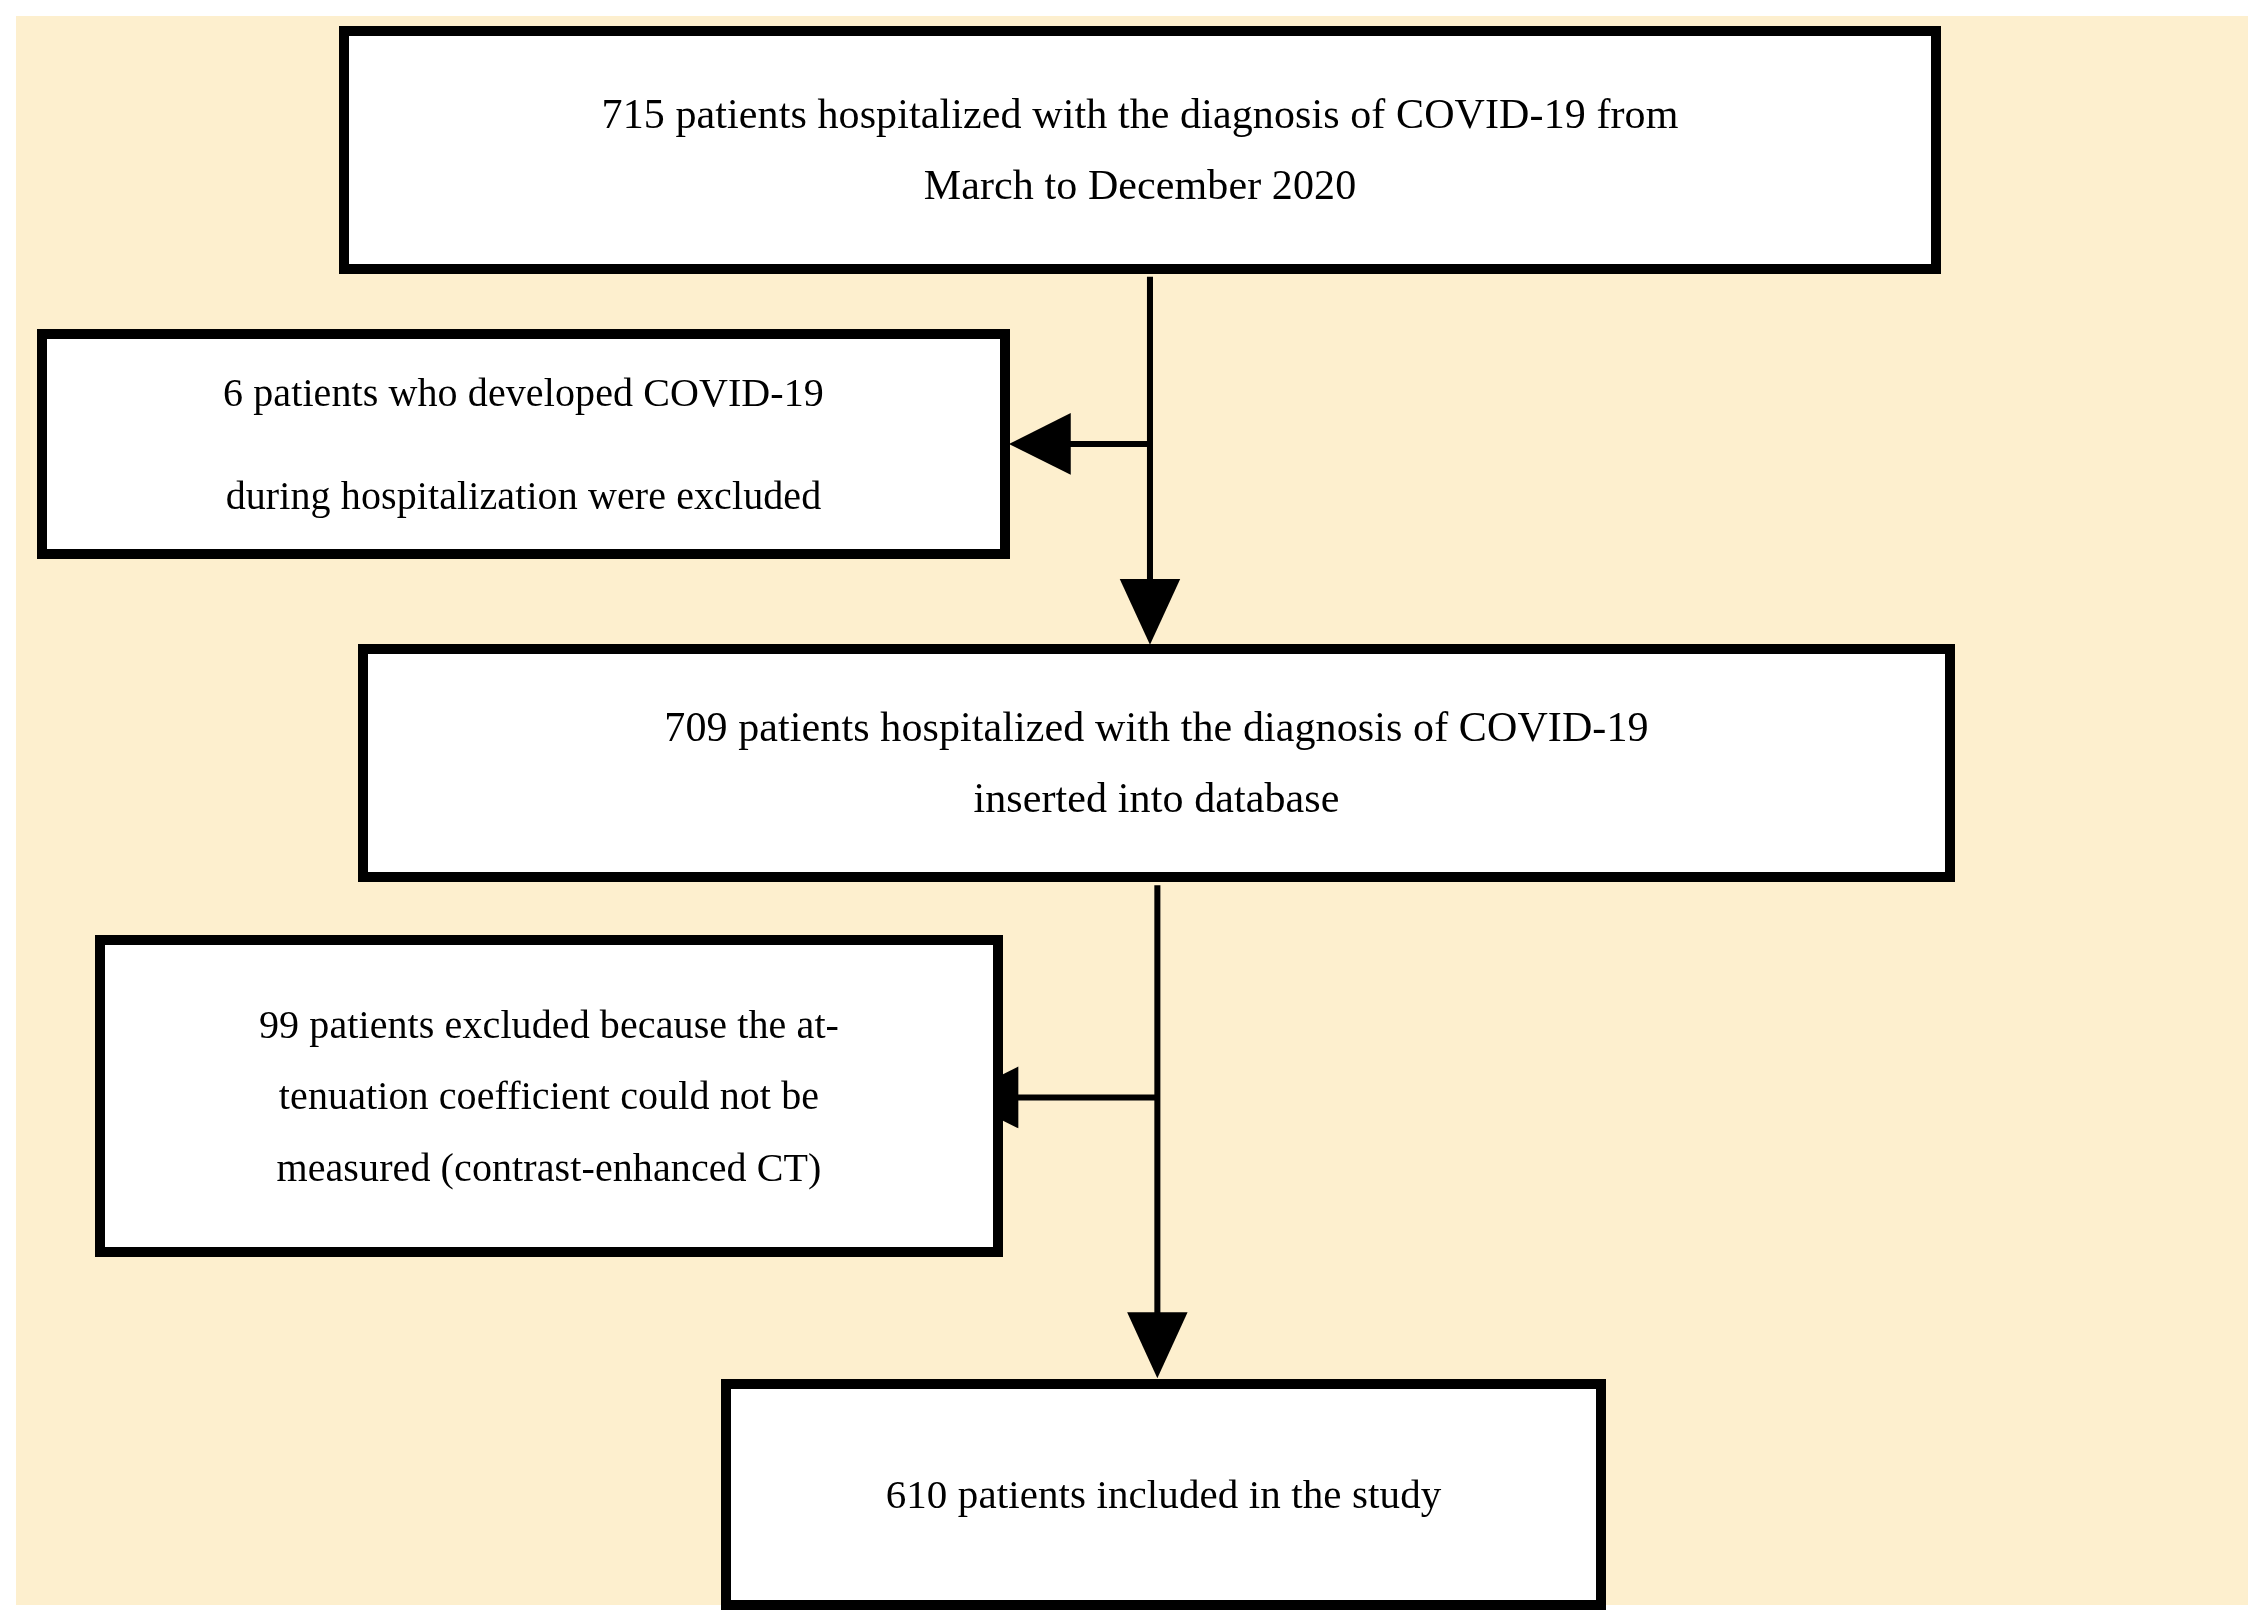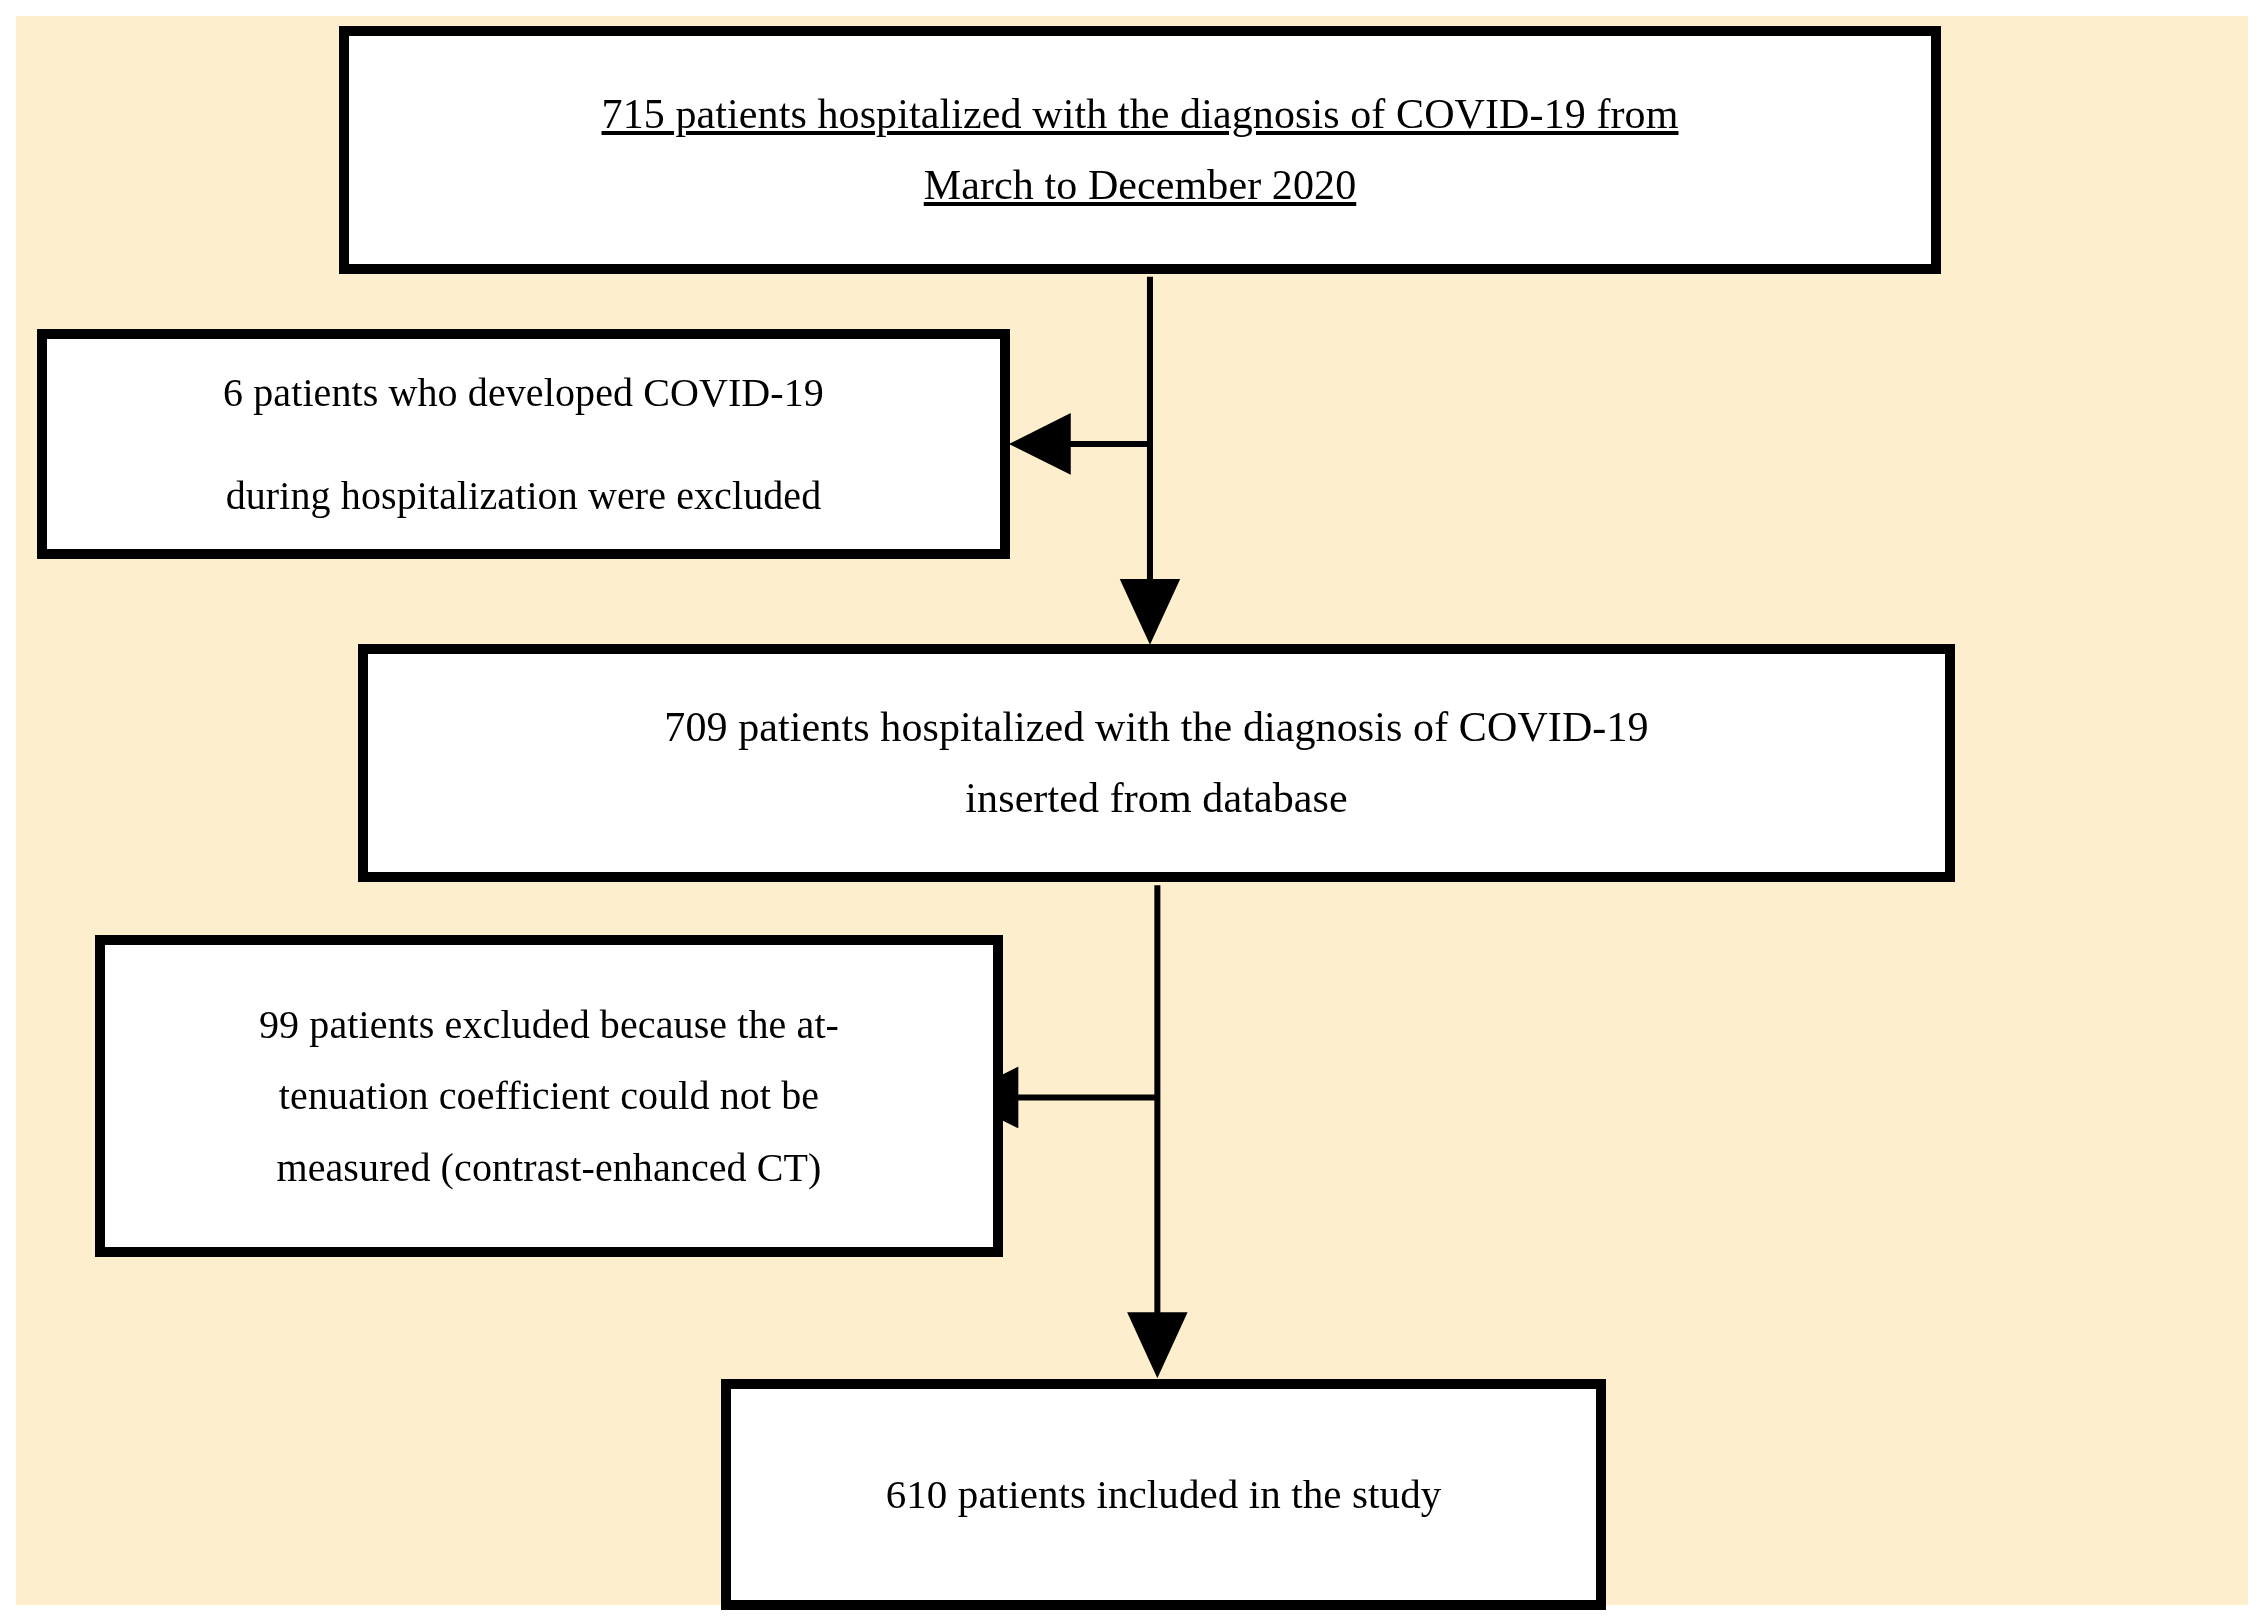--- a/index.html
+++ b/index.html
@@ -48,21 +48,21 @@
     line-height: 1.68;
     letter-spacing: 0.1px;
   }
 
   .node .line {
     display: block;
     white-space: nowrap;
   }
 
   
-  #node-enrolled   { left: 339px;  top: 25.5px;   width: 1602px; height: 248px; text-decoration: underline; }
+  #node-enrolled   { left: 339px;  top: 25.5px;   width: 1602px; height: 248px; }
   #node-excluded-1 { left: 37px;   top: 329px;  width: 973px; height: 230px; gap: 36px; }
   #node-database   { left: 358px;  top: 644px;  width: 1597px; height: 238px; }
   #node-excluded-2 { left: 49px;   top: 935px; width: 908px; height: 322px; margin-left: 46px; }
   #node-included   { left: 721px; top: 1379px; width: 885px; height: 231px; }
 
   #node-excluded-1 { font-size: 40px; }
   #node-excluded-2 { font-size: 40px; line-height: 1.78; }
   #node-included   { font-size: 41px; }
 
   
@@ -110,21 +110,21 @@
     <span class="line">March to December 2020</span>
   </div>
 
   <div class="node" id="node-excluded-1">
     <span class="line">6 patients who developed COVID-19</span>
     <span class="line">during hospitalization were excluded</span>
   </div>
 
   <div class="node" id="node-database">
     <span class="line">709 patients hospitalized with the diagnosis of COVID-19</span>
-    <span class="line">inserted from database</span>
+    <span class="line">inserted into database</span>
   </div>
 
   <div class="node" id="node-excluded-2">
     <span class="line">99 patients excluded because the at-</span>
     <span class="line">tenuation coefficient could not be</span>
     <span class="line">measured (contrast-enhanced CT)</span>
   </div>
 
   <div class="node" id="node-included">
     <span class="line">610 patients included in the study</span>

